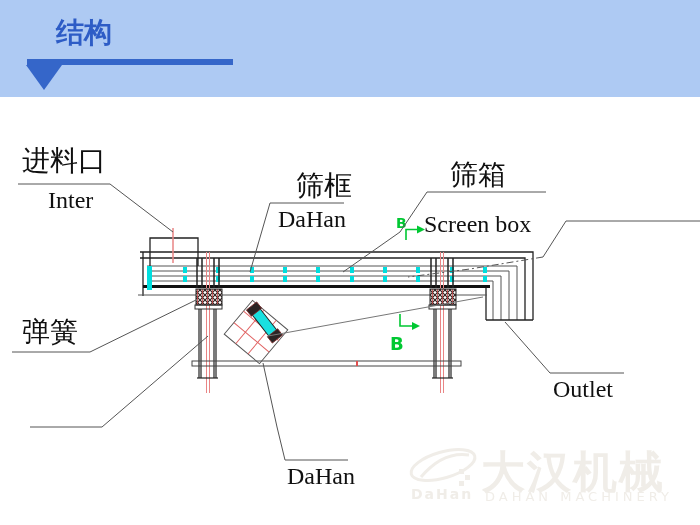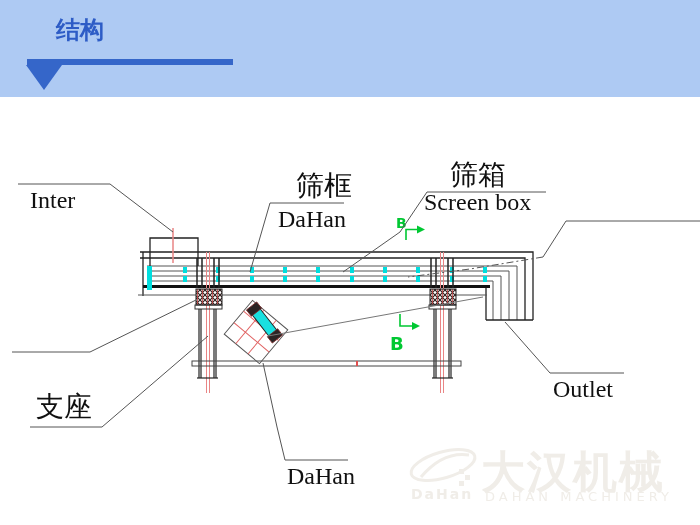--- a/index.html
+++ b/index.html
@@ -1,20 +1,20 @@
 <!DOCTYPE html>
 <html><head>
 <meta charset="utf-8">
 <style>
   html,body{margin:0;padding:0;background:#fff;}
   #page{position:relative;width:700px;height:525px;overflow:hidden;background:#fff;
         font-family:"Liberation Serif","DejaVu Serif",serif;}
   
   #header{position:absolute;left:0;top:0;width:700px;height:97px;background:#aecaf3;}
-  #header-title{position:absolute;left:56px;top:14px;font-size:24px;font-weight:bold;
+  #header-title{position:absolute;left:56px;top:14px;font-size:28px;font-weight:bold;
                 color:#2d5cc6;font-family:"DejaVu Sans","Liberation Sans",sans-serif;}
   #header-bar{position:absolute;left:27px;top:59px;width:206px;height:6px;background:#3566c9;}
   #header-tri{position:absolute;left:26px;top:65px;width:0;height:0;
               border-left:18px solid transparent;border-right:18px solid transparent;
               border-top:25px solid #3566c9;}
   
   .lz{position:absolute;font-size:28px;line-height:1;color:#101010;white-space:nowrap;}
   .le{position:absolute;font-size:24px;line-height:1;color:#101010;white-space:nowrap;}
   svg{position:absolute;left:0;top:0;}
   
@@ -189,29 +189,30 @@
       <path d="M546,192 H427 L400,232 L343,272"></path>
       <path d="M700,221 H566 L543,257"></path>
       <path d="M543,257 L470,269 L408,277" stroke-dasharray="7 3 2 3"></path>
       <path d="M12,352 H90 L196,300"></path>
       <path d="M30,427 H102 L208,336"></path>
       <path d="M348,460 H285 L277,427 L263,363"></path>
       <path d="M624,373 H550 L505,322"></path>
     </g>
   </svg>
 
-  <div class="le" style="left:30px;top:188px">Inter</div>
+  <div class="lz" style="left:22px;top:147px">进料口</div>
+  <div class="le" style="left:48px;top:188px">Inter</div>
 
   <div class="lz" style="left:296px;top:172px">筛框</div>
   <div class="le" style="left:278px;top:207px">DaHan</div>
 
   <div class="lz" style="left:450px;top:161px">筛箱</div>
-  <div class="le" style="left:424px;top:190px">Screen box</div>
-
-
-
-  <div class="lz" style="left:36px;top:393px">支座</div>
+  <div class="le" style="left:424px;top:212px">Screen box</div>
+
+
+  <div class="lz" style="left:22px;top:318px">弹簧</div>
+
 
   <div class="le" style="left:287px;top:464px">DaHan</div>
 
   <div class="le" style="left:553px;top:377px">Outlet</div>
 
 </div>
 
 </body></html>

